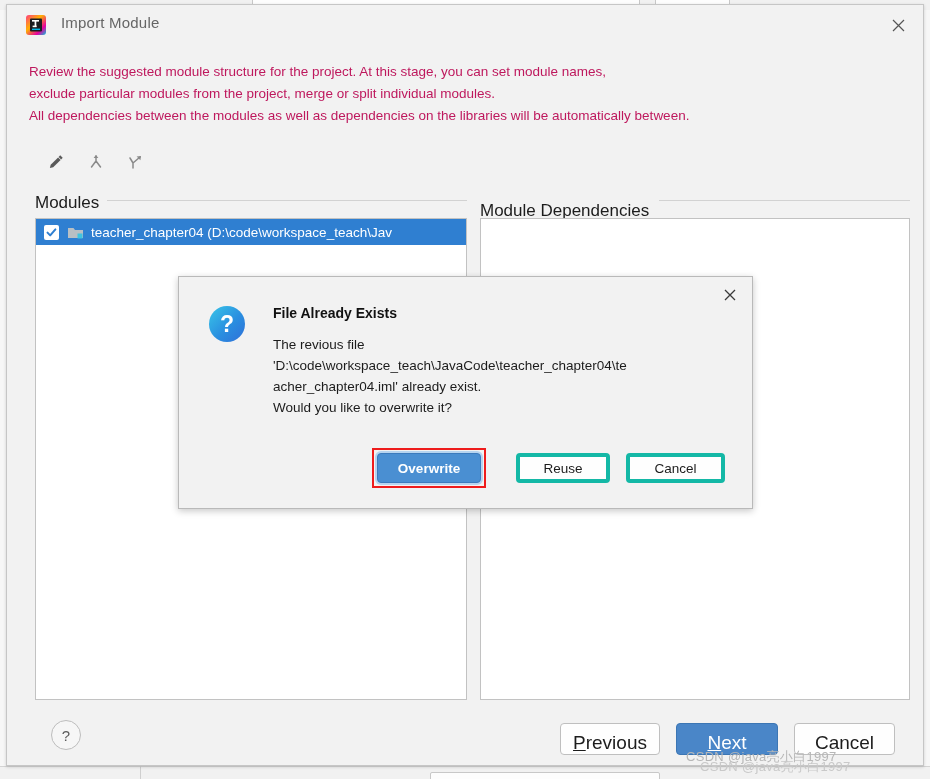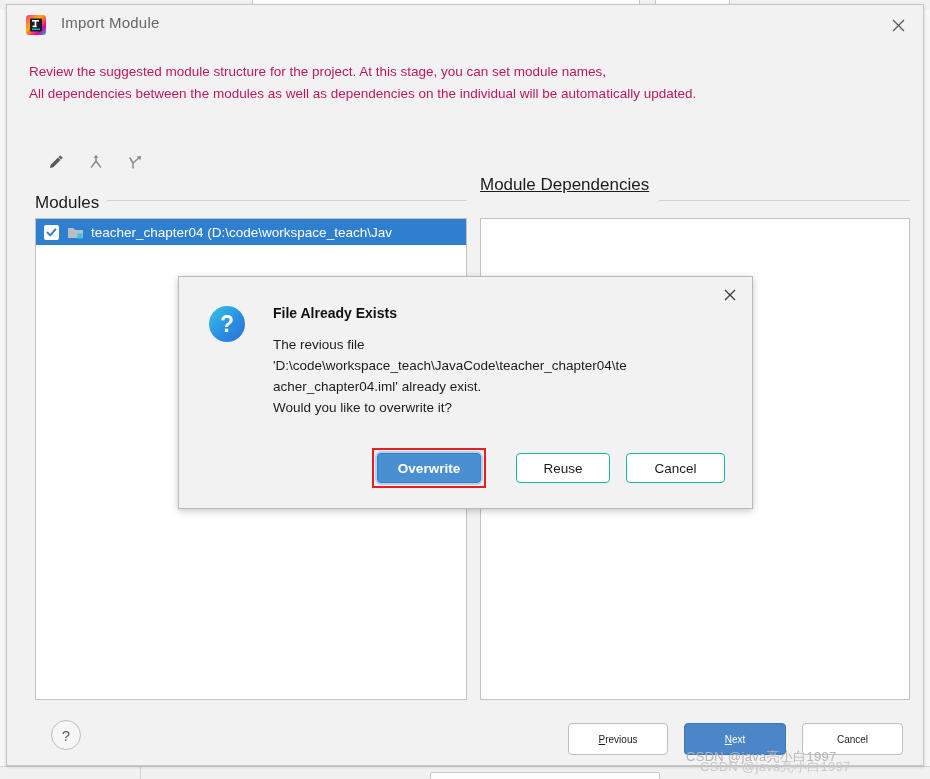--- a/index.html
+++ b/index.html
@@ -112,24 +112,23 @@
   .help-btn {
     position: absolute; left: 44px; top: 715px;
     width: 30px; height: 30px; border-radius: 50%;
     border: 1px solid #bdbdbd; background: #f6f6f6;
     display: flex; align-items: center; justify-content: center;
     color: #5b5b5b; font-size: 15px; cursor: pointer;
   }
   .wbtn {
     position: absolute; top: 718px; height: 32px;
     background: #fefefe; border: 1px solid #bfbfbf; border-radius: 4px;
-    font-size: 10px; color: #1c1c1c;
-    display: flex; align-items: center; justify-content: center;
+    font-size: 19px; color: #1c1c1c;
+    display: flex; align-items: flex-end; justify-content: center;
     cursor: pointer;
-    margin-left: 8px;
   }
   .wbtn.primary {
     background: #4a86c8; border: 1px solid #3c76b4; color: #ffffff;
   }
   #btn-previous { left: 553px; width: 100px; }
   #btn-next     { left: 669px; width: 102px; }
   #btn-cancel   { left: 787px; width: 101px; }
   .mn { text-decoration: underline; }
 
   
@@ -157,21 +156,21 @@
     font-size: 14px; font-weight: bold; color: #111111;
   }
   .modal-body {
     position: absolute; left: 94px; top: 57px; width: 450px;
     font-size: 13.5px; color: #1c1c1c; line-height: 21px;
   }
   .modal-body div { white-space: nowrap; }
 
   .mbtn {
     position: absolute; top: 176px; height: 30px;
-    background: #fefefe; border: 1px solid #14b8a6; border-radius: 4px;
+    background: #fefefe; border: 4px solid #14b8a6; border-radius: 4px;
     font-size: 13.5px; color: #1c1c1c;
     display: flex; align-items: center; justify-content: center;
     cursor: pointer;
   }
   #btn-overwrite {
     left: 198px; width: 104px;
     background: #4a8fd2; border: 1px solid #3c7bbd; color: #ffffff;
     font-weight: bold;
     box-shadow: 0 0 0 2px #b6d4f0;
   }
@@ -229,21 +228,22 @@
       <span class="title-text">Import Module</span>
       <span class="title-close">
         <svg width="13" height="13" viewBox="0 0 13 13">
           <path d="M1 1 L12 12 M12 1 L1 12" stroke="#555" stroke-width="1.2" fill="none"></path>
         </svg>
       </span>
     </div>
 
     <div class="desc">
       <div>Review the suggested module structure for the project. At this stage, you can set module names,</div>
-      <div>All dependencies between the modules as well as dependencies on the individual will be automatically updated.</div>
+      <div>exclude particular modules from the project, merge or split individual modules.</div>
+      <div>All dependencies between the modules as well as dependencies on the libraries will be automatically between.</div>
     </div>
 
     <div class="toolbar">
       <span class="tb-btn b1">
         <svg width="18" height="18" viewBox="0 0 18 18">
           <path d="M13.2 2.3 l2.5 2.5 -1.6 1.6 -2.5 -2.5z" fill="#5a5a5a"></path>
           <path d="M11.1 4.4 l2.5 2.5 -7.4 7.4 -3.3 0.8 0.8 -3.3z" fill="#5a5a5a"></path>
         </svg>
       </span>
       <span class="tb-btn b2">
@@ -256,21 +256,21 @@
         <svg width="18" height="18" viewBox="0 0 18 18">
           <path d="M6 15 L6 10 M6 10 L3 5 M6 10 L13 4" stroke="#8a8a8a" stroke-width="1.5" fill="none" stroke-linecap="round"></path>
           <path d="M14 3 L9.6 3.6 L13.4 7.2 Z" fill="#8a8a8a"></path>
         </svg>
       </span>
     </div>
 
     <span class="sec-title" style="left:28px; top:188px;">Modules</span>
     <span class="sec-rule" style="left:100px; top:195px; width:360px;"></span>
 
-    <span class="sec-title" style="left:473px; top:170px;text-decoration:underline;">Module Dependencies</span>
+    <span class="sec-title" style="left:473px; top:196px;">Module Dependencies</span>
     <span class="sec-rule" style="left:652px; top:195px; width:251px;"></span>
 
     <div class="panel" id="panel-modules">
       <div class="tree-row">
         <span class="tree-check">
           <svg width="11" height="11" viewBox="0 0 11 11">
             <path d="M1.5 5.6 L4.2 8.4 L9.4 2.4" stroke="#2f7fd1" stroke-width="2" fill="none" stroke-linecap="round" stroke-linejoin="round"></path>
           </svg>
         </span>
         <span class="tree-folder">

